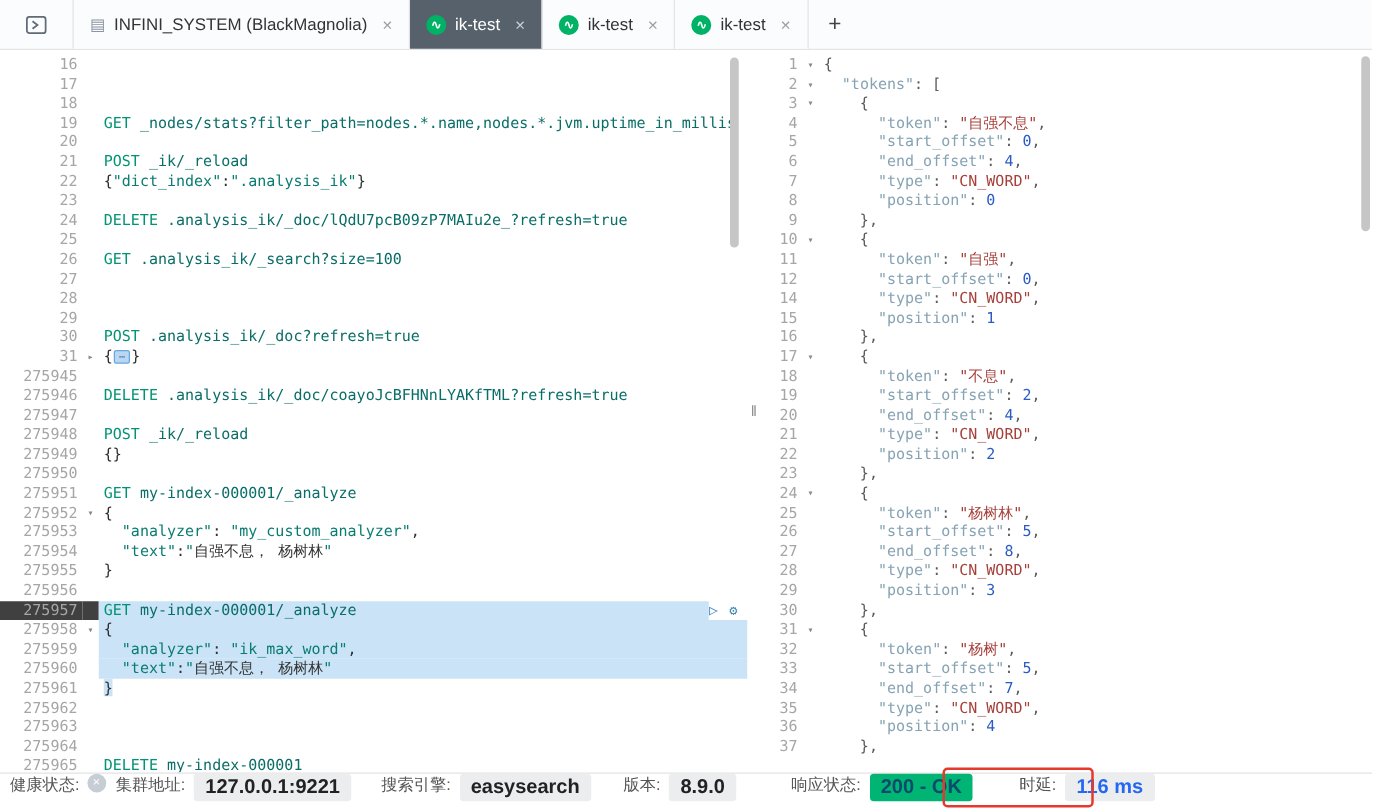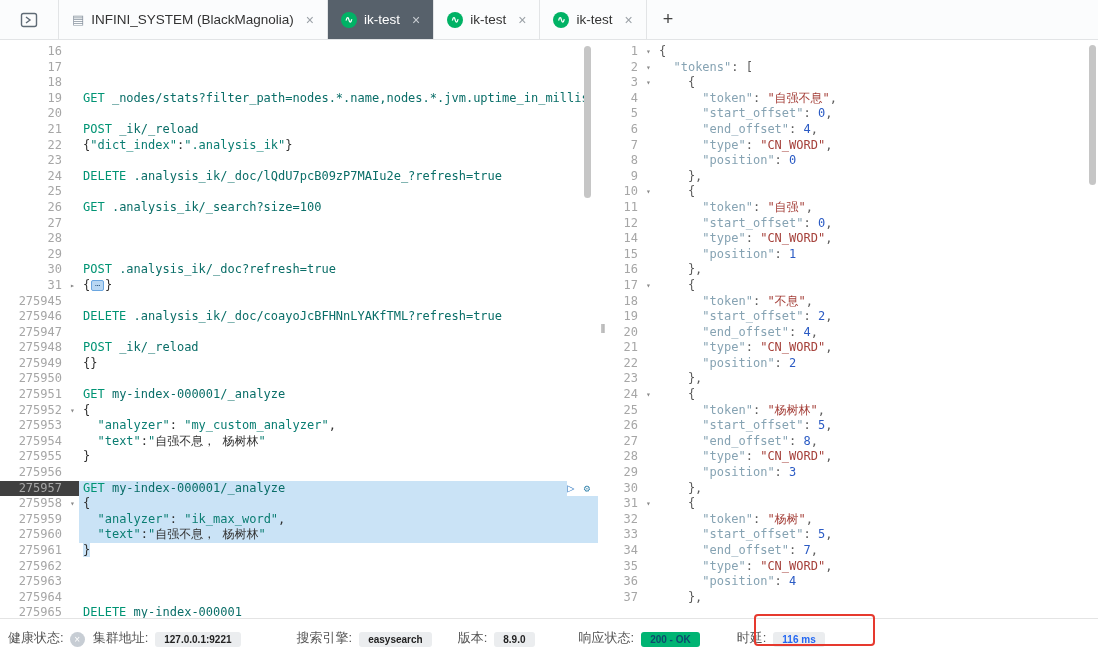--- a/index.html
+++ b/index.html
@@ -61,29 +61,29 @@
   .play{color:#4a89c8;font-size:12px;cursor:pointer}
   .wrench{color:#3e8ab0;font-size:11px;cursor:pointer}
 
   
   .sb{position:absolute;width:7px;background:#c6c6c6;border-radius:4px}
   .editor .sb{right:7px;top:6px;height:152px}
   .response .sb{right:2px;top:5px;height:140px}
 
   
   .statusbar{position:absolute;left:0;right:0;bottom:0;height:29px;border-top:1px solid #e4e4e4;
-             background:#fff;display:flex;align-items:flex-end;padding-left:8px;font-size:13px;color:#555}
+             background:#fff;display:flex;align-items:flex-start;padding-left:8px;font-size:13px;color:#555}
   .slabel{white-space:nowrap}
   .healthicon{width:15px;height:15px;border-radius:50%;background:#c7cdd4;color:#fff;font-size:10px;
               display:flex;align-items:center;justify-content:center;margin-left:6px;flex:none}
-  .badge{background:#ebedef;border-radius:3px;padding:2px 9px;font-size:10px;color:#222;
+  .badge{background:#ebedef;border-radius:3px;padding:2px 9px;font-size:16px;color:#222;
          font-weight:bold;margin-left:7px;white-space:nowrap}
   .badge.ok{background:#00b473;color:#0c4a6e}
   .badge.lat{color:#2468f2}
-  .ml8{margin-left:8px}.ml22{margin-left:37px}.ml26{margin-left:26px}.ml48{margin-left:56px}.ml68{margin-left:44px}
+  .ml8{margin-left:8px}.ml22{margin-left:37px}.ml26{margin-left:26px}.ml48{margin-left:24px}.ml68{margin-left:44px}
 
   
   .anno{position:absolute;left:754px;top:614px;width:121px;height:32px;border:2px solid #e6392e;
         border-radius:4px;pointer-events:none;z-index:6}
 </style>
 </head>
 <body>
 
 <div class="app">
 

